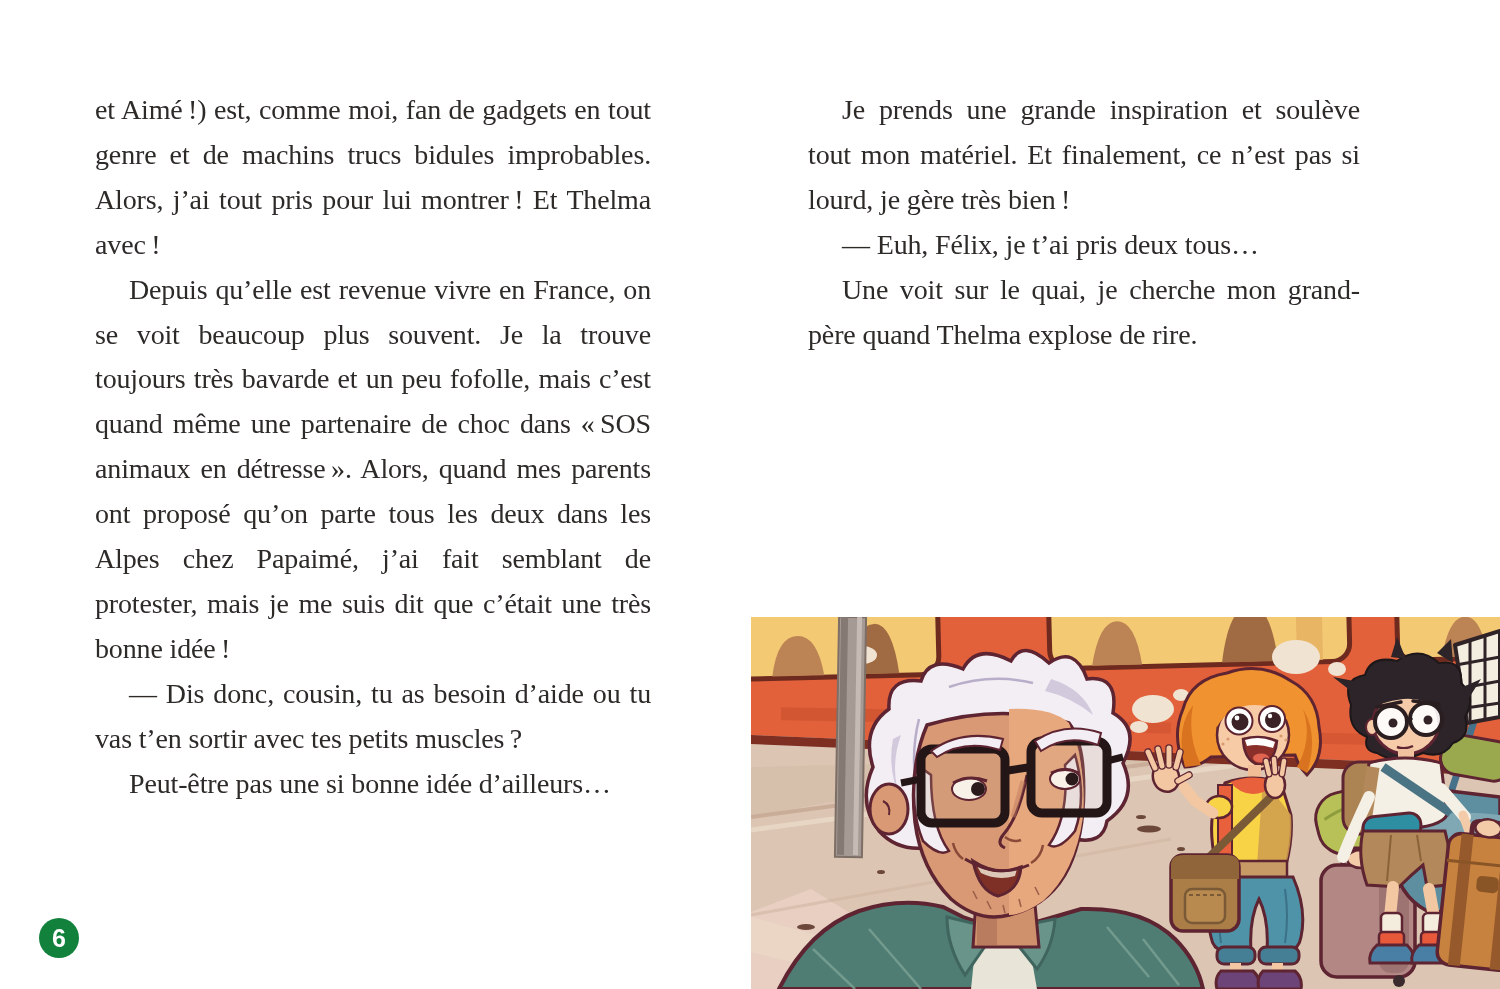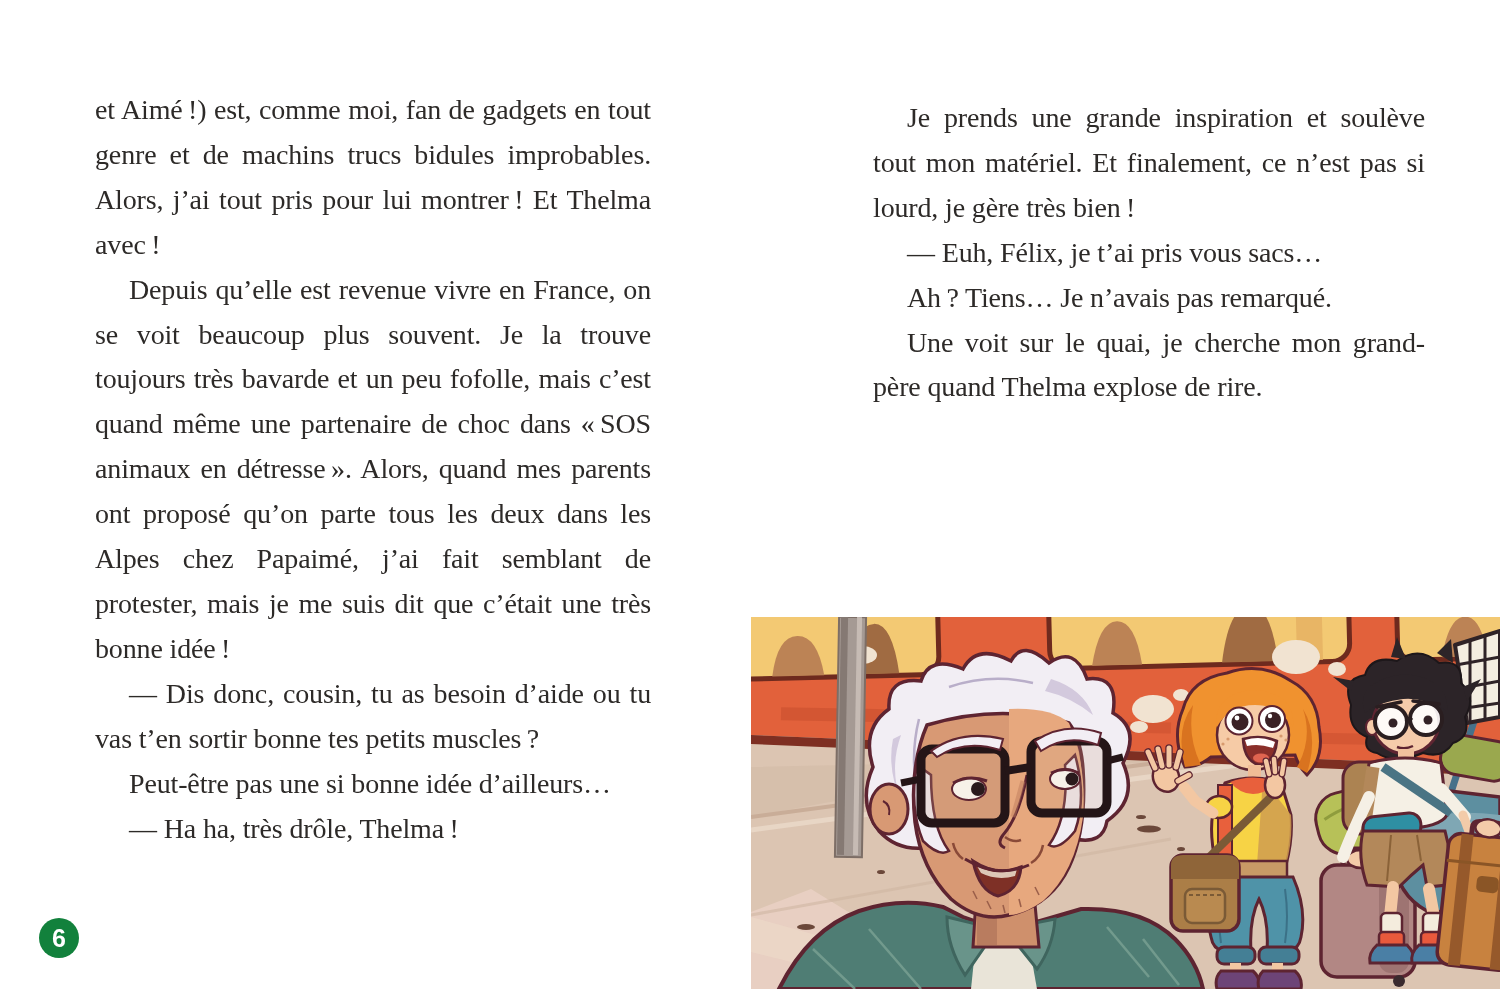--- a/index.html
+++ b/index.html
@@ -5,21 +5,21 @@
   html,body { margin:0; padding:0; background:#ffffff; }
   .page {
     position:relative; width:1500px; height:989px; background:#ffffff;
     font-family:"Liberation Serif", serif; color:#2d2a28; overflow:hidden;
   }
   .column {
     position:absolute; top:88px; font-size:28px; line-height:44.9px;
     text-align:justify; letter-spacing:-0.15px;
   }
   .col-left  { left:95px;  width:556px; }
-  .col-right { left:873px; width:552px;margin-top:8px; }
+  .col-right { left:808px; width:552px; }
   p.para { margin:0; padding:0; }
   p.indent { text-indent:34px; }
   .page-badge {
     position:absolute; left:39px; top:918px; width:40px; height:40px;
     border-radius:50%; background:#12813c; color:#ffffff;
     display:flex; align-items:center; justify-content:center;
     font-family:"Liberation Sans", sans-serif; font-size:25px; font-weight:bold;
   }
   .illustration {
     position:absolute; left:751px; top:617px; width:749px; height:372px;
@@ -28,29 +28,27 @@
   .illustration svg { display:block; }
 </style>
 </head>
 <body>
 
 <div class="page">
 
   <div class="column col-left">
       <p class="para">et Aimé !) est, comme moi, fan de gadgets en tout genre et de machins trucs bidules improbables. Alors, j’ai tout pris pour lui montrer ! Et Thelma avec !</p>
       <p class="para indent">Depuis qu’elle est revenue vivre en France, on se voit beaucoup plus souvent. Je la trouve toujours très bavarde et un peu fofolle, mais c’est quand même une partenaire de choc dans « SOS animaux en détresse ». Alors, quand mes parents ont proposé qu’on parte tous les deux dans les Alpes chez Papaimé, j’ai fait semblant de protester, mais je me suis dit que c’était une très bonne idée !</p>
-      <p class="para indent">— Dis donc, cousin, tu as besoin d’aide ou tu vas t’en sortir bonne tes petits muscles ?</p>
+      <p class="para indent">— Dis donc, cousin, tu as besoin d’aide ou tu vas t’en sortir avec tes petits muscles ?</p>
       <p class="para indent">Peut-être pas une si bonne idée d’ailleurs…</p>
-      <p class="para indent">— Ha ha, très drôle, Thelma !</p>
     </div>
 
   <div class="column col-right">
       <p class="para indent">Je prends une grande inspiration et soulève tout mon matériel. Et finalement, ce n’est pas si lourd, je gère très bien !</p>
-      <p class="para indent">— Euh, Félix, je t’ai pris vous sacs…</p>
-      <p class="para indent">Ah ? Tiens… Je n’avais pas remarqué.</p>
+      <p class="para indent">— Euh, Félix, je t’ai pris deux tous…</p>
       <p class="para indent">Une voit sur le quai, je cherche mon grand-père quand Thelma explose de rire.</p>
     </div>
 
   <div class="page-badge">
     <span>6</span>
   </div>
 
   <div class="illustration">
     <svg width="749" height="372" viewBox="0 0 749 372" xmlns="http://www.w3.org/2000/svg">
 

